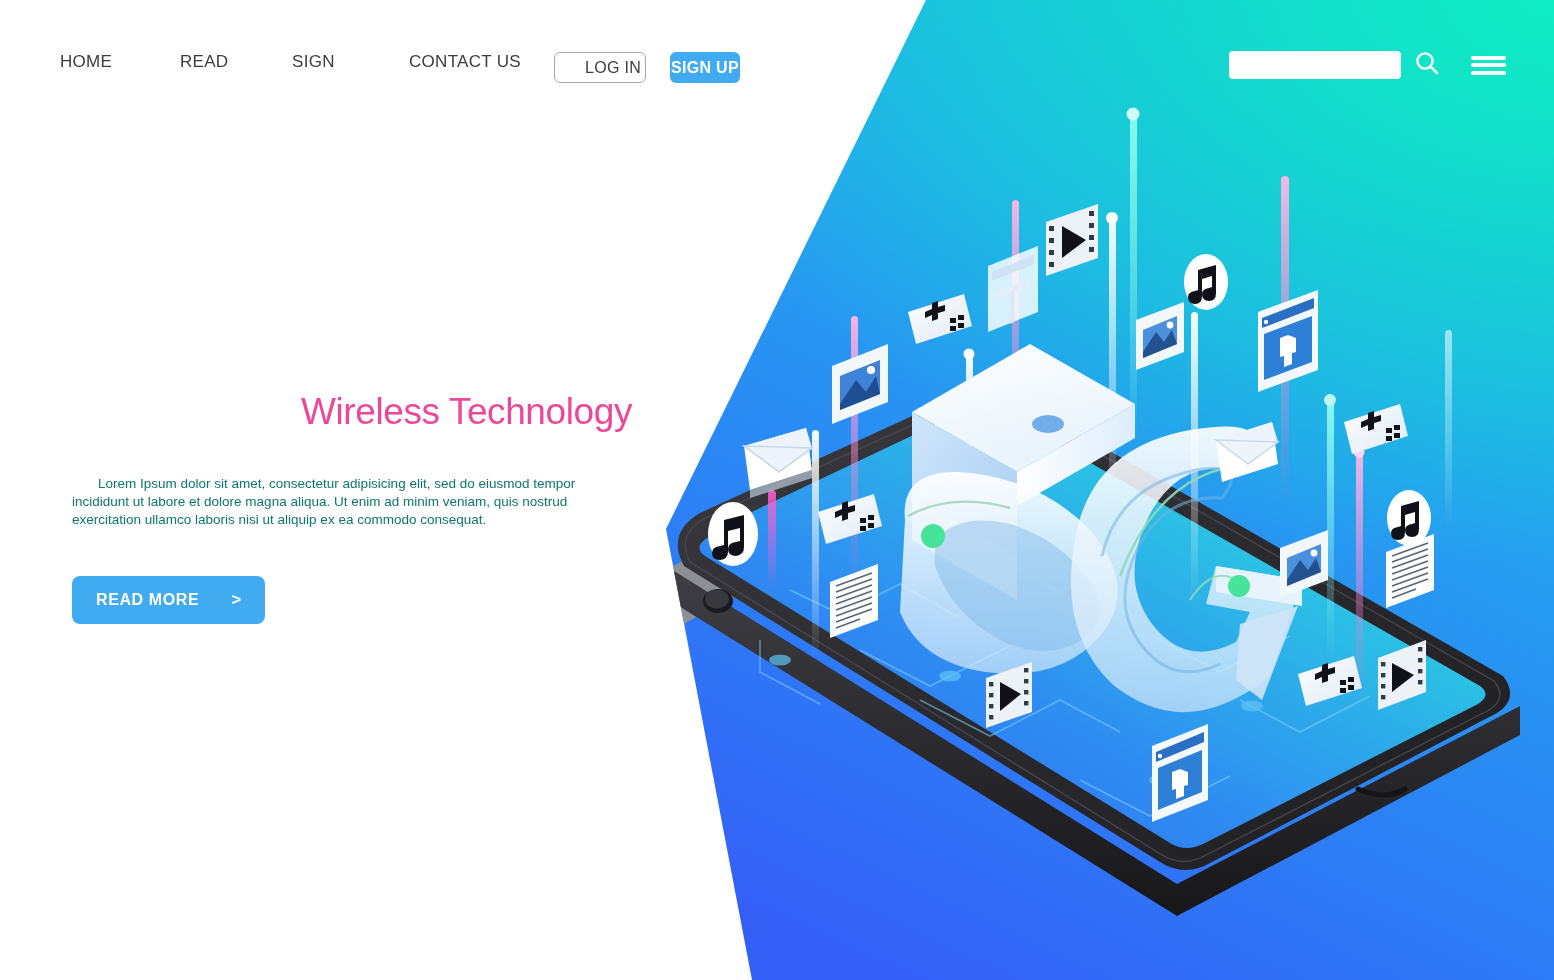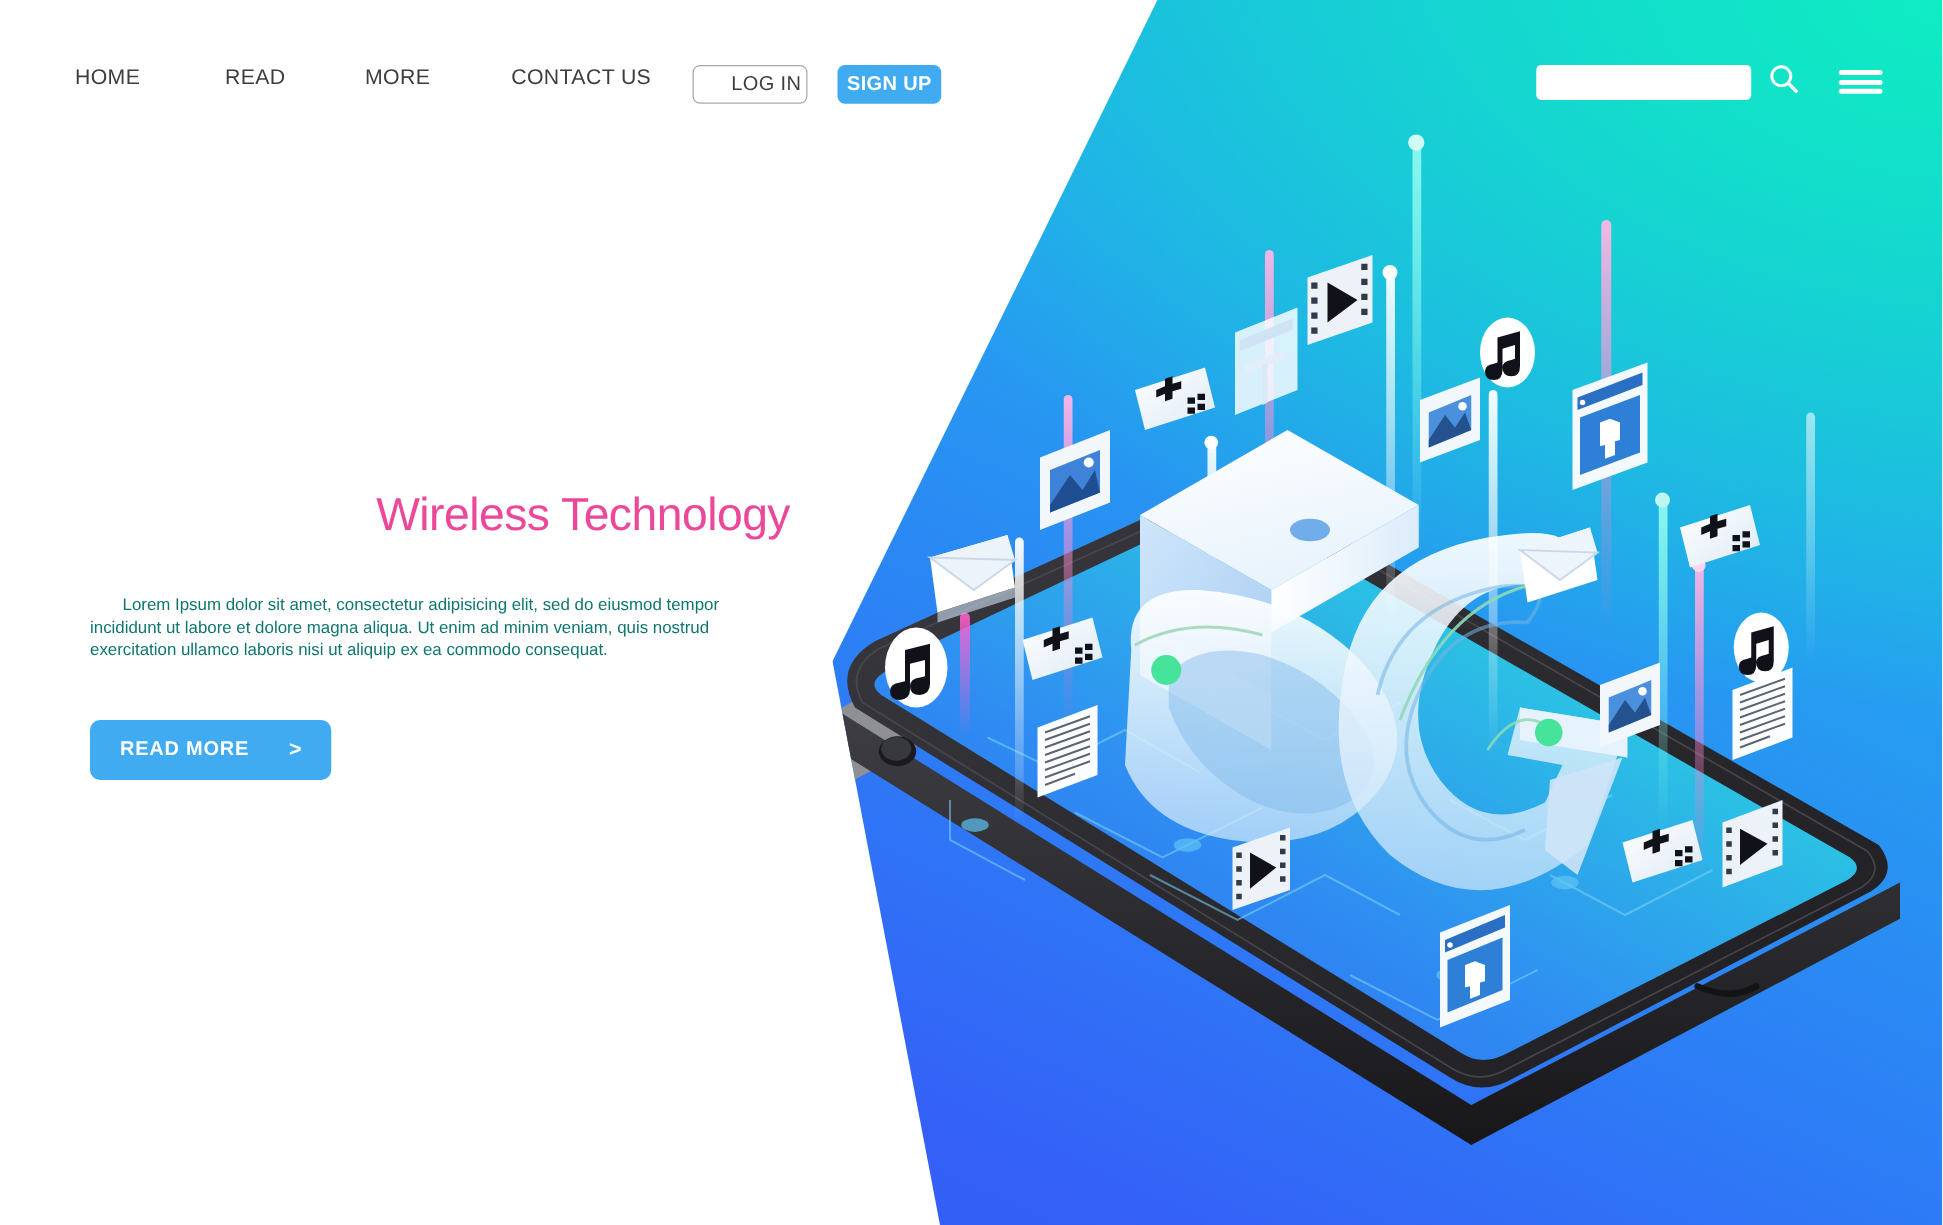--- a/index.html
+++ b/index.html
@@ -41,21 +41,21 @@
   .nav-link.l3{ width:145px; }
 
   .btn-login{
     display:inline-flex; align-items:center; justify-content:center;
     width:92px; height:31px; border:1px solid #a9a9a9; border-radius:6px;
     background:#fff; color:#3d3d3d; font-size:16px; letter-spacing:.3px;
     cursor:pointer; margin-right:24px;padding-left:26px;
   }
   .btn-signup{
     display:inline-flex; align-items:center; justify-content:center;
-    width:83px; height:31px; border:none; border-radius:6px;
+    width:70px; height:31px; border:none; border-radius:6px;
     background:#41abf2; color:#ffffff; font-size:16px; font-weight:bold;
     letter-spacing:.3px; cursor:pointer;
   }
 
   .nav-right{
     position:absolute; right:48px; top:50px;
     display:flex; align-items:center; gap:0;
   }
   .search-input{
     width:172px; height:28px; border:none; border-radius:4px;
@@ -453,21 +453,21 @@
         </g>
 
       </g>
     </svg>
   </div>
 
   <nav class="navbar">
     <div class="nav-left">
       <a class="nav-link l0" href="#">HOME</a>
       <a class="nav-link l1" href="#">READ</a>
-      <a class="nav-link l2" href="#">MORE</a>
+      <a class="nav-link l2" href="#">SIGN</a>
       <a class="nav-link l3" href="#">CONTACT US</a>
       <button class="btn-login">LOG IN</button>
       <button class="btn-signup">SIGN UP</button>
     </div>
 
     <div class="nav-right">
       <input class="search-input" type="text" value="" placeholder="" style="">
       <span class="search-icon">
         <svg width="26" height="26" viewBox="0 0 26 26">
           <circle cx="11" cy="11" r="7.6" fill="none" stroke="#ffffff" stroke-width="2.4"></circle>

